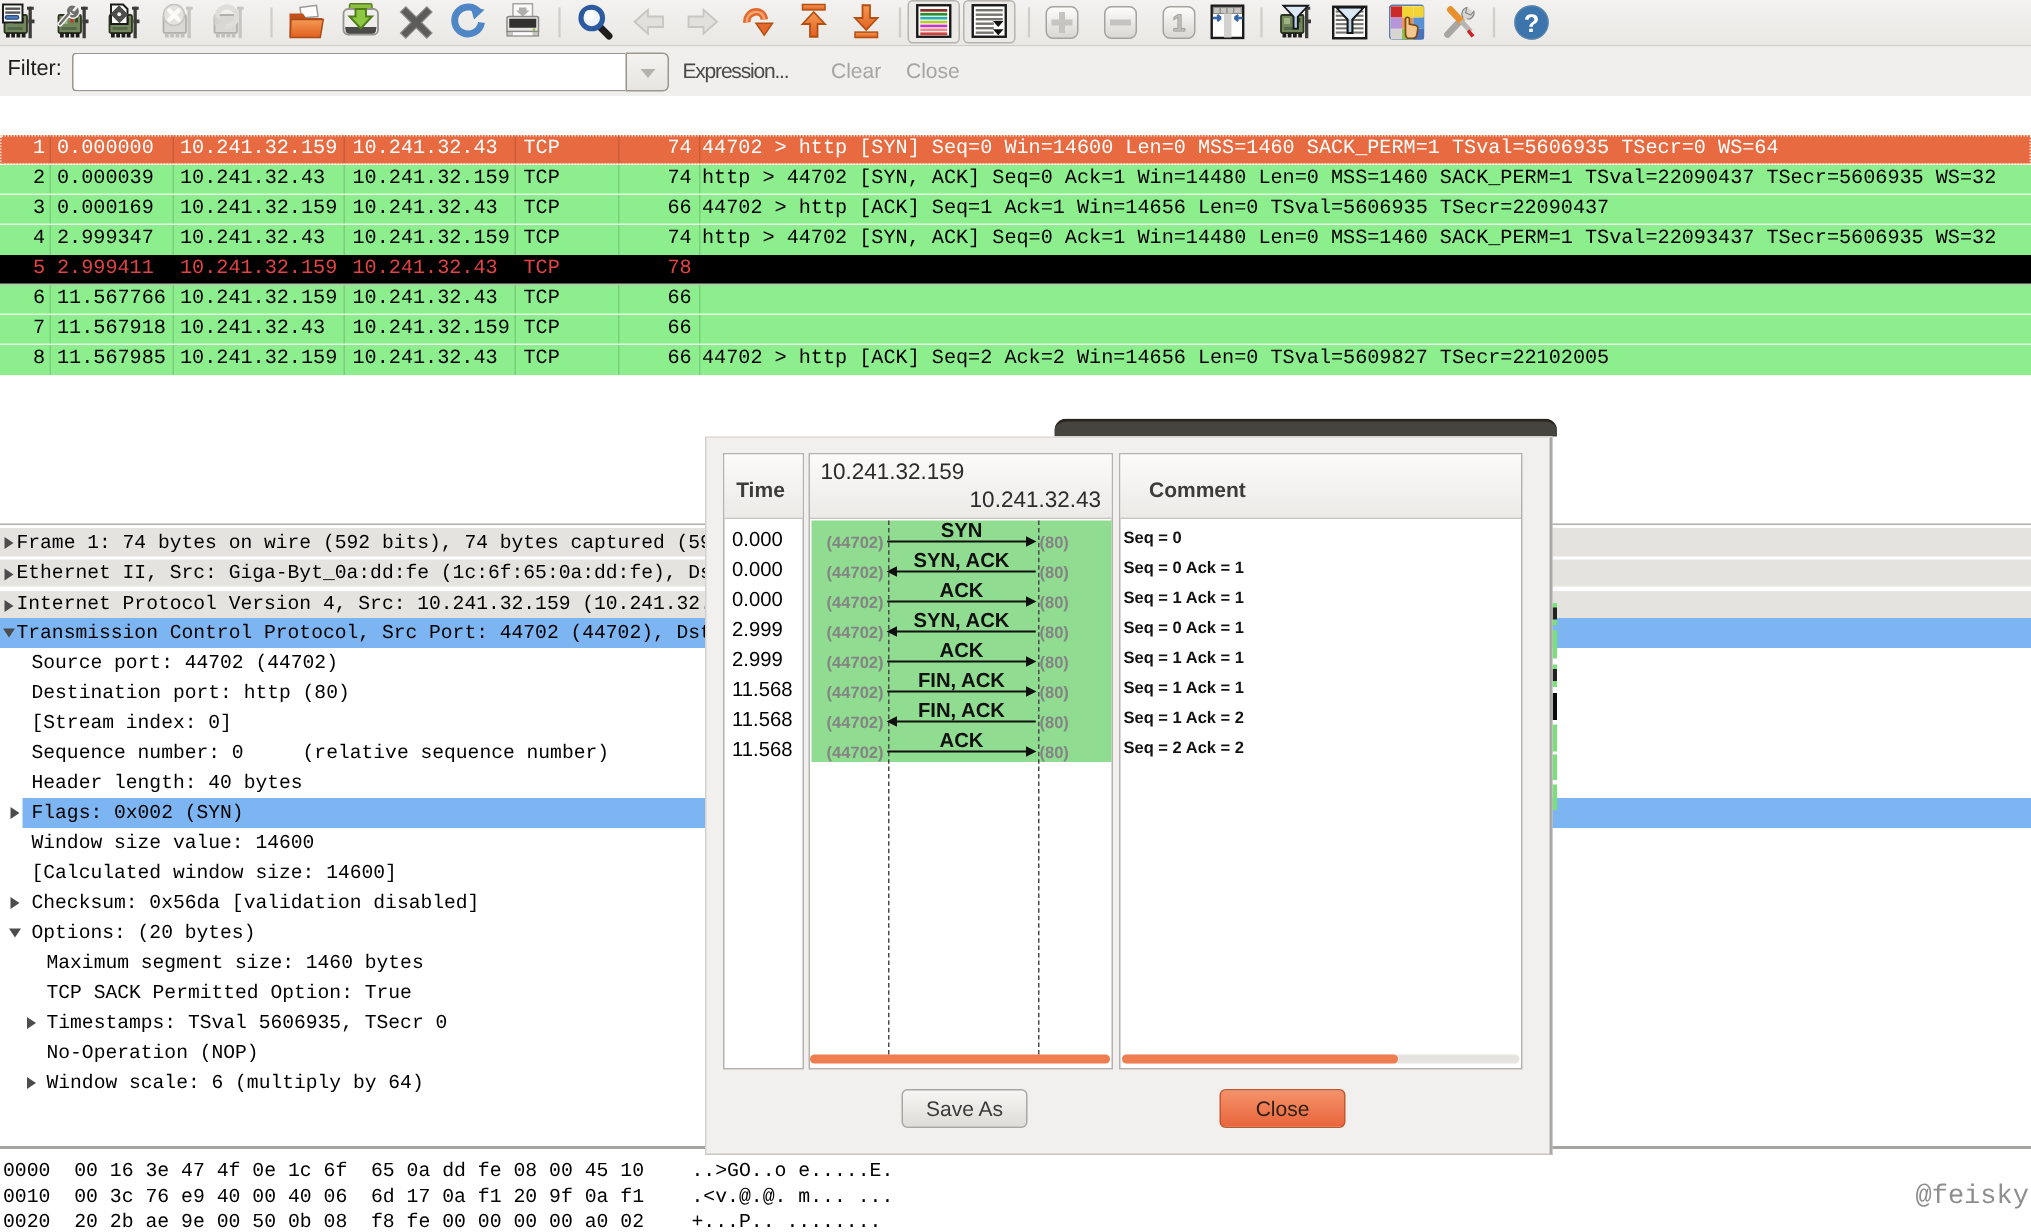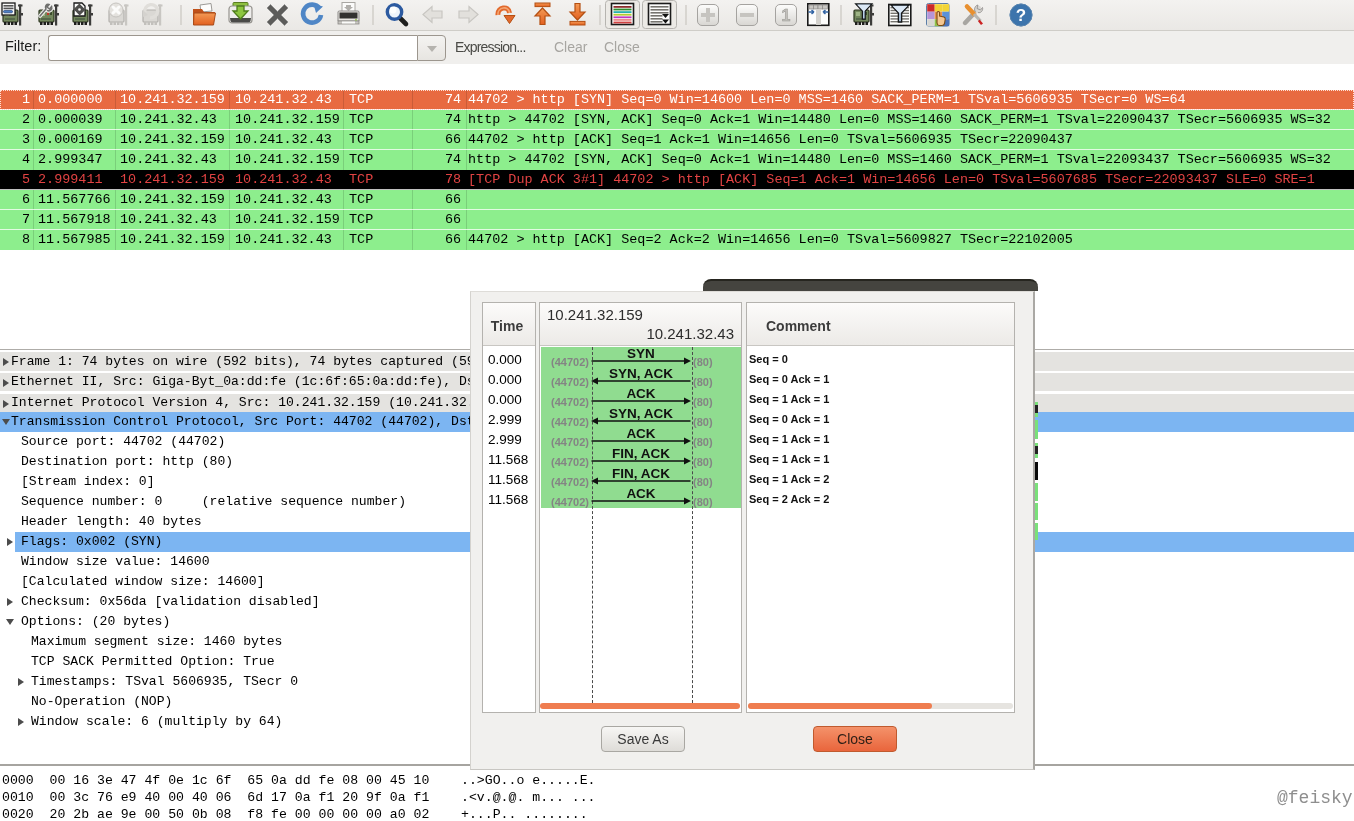--- a/index.html
+++ b/index.html
@@ -357,21 +357,20 @@
   <div class="prow mono green" style="top:150px;">
     <span class="cell" style="left:22px;">4</span><span class="cell" style="left:38px;">2.999347</span>
     <span class="cell" style="left:120px;">10.241.32.43</span><span class="cell" style="left:235px;">10.241.32.159</span>
     <span class="cell" style="left:349px;">TCP</span><span class="cell" style="left:445px;">74</span>
     <span class="cell" style="left:468px;">http &gt; 44702 [SYN, ACK] Seq=0 Ack=1 Win=14480 Len=0 MSS=1460 SACK_PERM=1 TSval=22093437 TSecr=5606935 WS=32</span>
   </div>
   <div class="prow mono" style="top:170px;background:#000000;color:#e24343;">
     <span class="cell" style="left:22px;">5</span><span class="cell" style="left:38px;text-align:right;">2.999411</span>
     <span class="cell" style="left:120px;">10.241.32.159</span><span class="cell" style="left:235px;">10.241.32.43</span>
     <span class="cell" style="left:349px;">TCP</span><span class="cell" style="left:445px;">78</span>
-    <span class="cell" style="left:468px;">[TCP Dup ACK 3#1] 44702 &gt; http [ACK] Seq=1 Ack=1 Win=14656 Len=0 TSval=5607685 TSecr=22093437 SLE=0 SRE=1</span>
   </div>
   <div class="prow mono green" style="top:190px;">
     <span class="cell" style="left:22px;">6</span><span class="cell" style="left:38px;">11.567766</span>
     <span class="cell" style="left:120px;">10.241.32.159</span><span class="cell" style="left:235px;">10.241.32.43</span>
     <span class="cell" style="left:349px;">TCP</span><span class="cell" style="left:445px;">66</span>
   </div>
   <div class="prow mono green" style="top:210px;">
     <span class="cell" style="left:22px;">7</span><span class="cell" style="left:38px;">11.567918</span>
     <span class="cell" style="left:120px;">10.241.32.43</span><span class="cell" style="left:235px;">10.241.32.159</span>
     <span class="cell" style="left:349px;">TCP</span><span class="cell" style="left:445px;">66</span>

